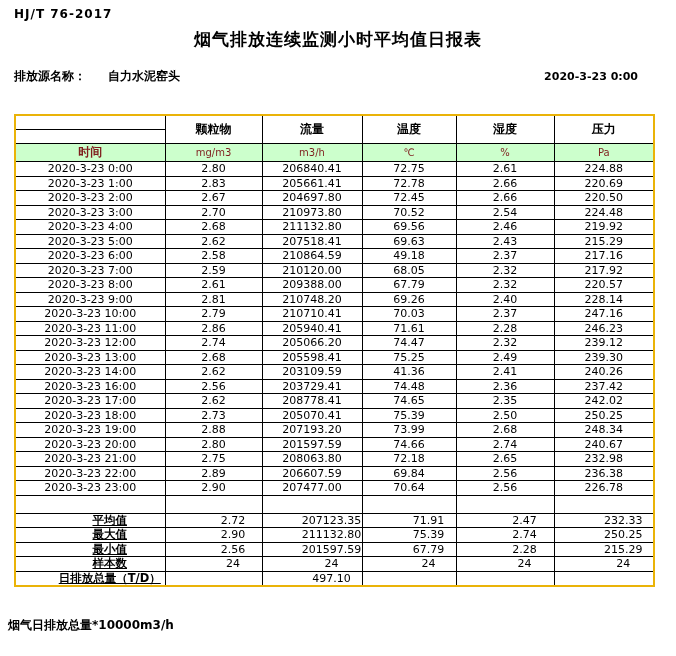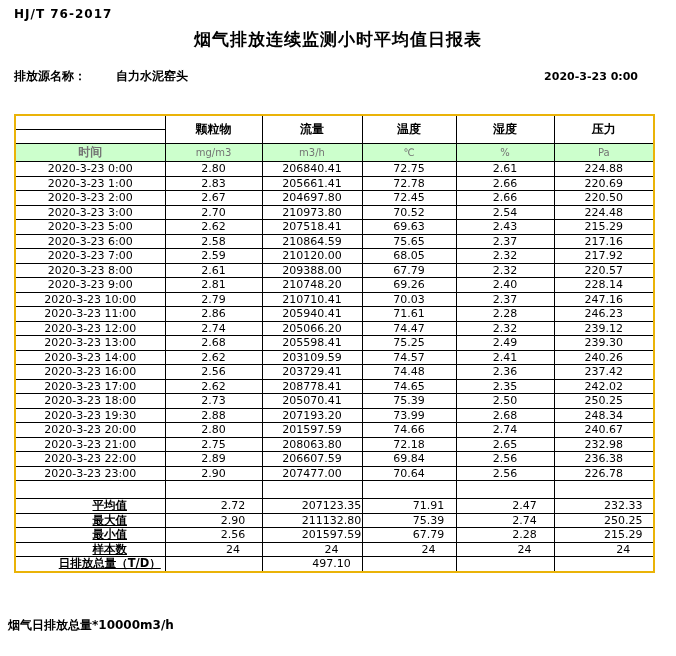--- a/index.html
+++ b/index.html
@@ -16,21 +16,21 @@
   }
   .title {
     position:absolute; left:0; top:28px; width:676px;
     text-align:center; font-size:17px; font-weight:bold; letter-spacing:1px;
   }
   .meta-row {
     position:absolute; left:14px; top:68px; width:624px;
     display:flex; justify-content:space-between; align-items:baseline;
   }
   .source { font-size:12px; font-weight:bold; }
-  .source .src-name { margin-left:30px; }
+  .source .src-name { margin-left:22px; }
   .meta-date { font-size:11px; font-weight:bold; }
 
   table.report {
     position:absolute; left:14px; top:114px;
     border-collapse:collapse; table-layout:fixed; width:641px;
     border:2px solid #eab308;
   }
   col.c-time { width:150px; }
   col.c-dust { width:97px; }
   col.c-flow { width:100px; }
@@ -43,21 +43,21 @@
     text-align:center; vertical-align:middle;
     font-size:11px; font-weight:normal;
     white-space:nowrap; overflow:hidden;
   }
   tr.hdr-row th { height:27px; font-size:12px; font-weight:bold; }
   th.split-cell { padding:0; }
   th.split-cell .split-top { height:13px; border-bottom:1px solid #000; }
   th.split-cell .split-bot { height:13px; }
 
   tr.unit-row th {
-    height:17px; background:#ccffcc; color:#737373;
+    height:17px; background:#ccffcc; color:#7f1d1d;
     font-size:10px; line-height:17px;
   }
   tr.unit-row th.time-head { font-size:12px; font-weight:bold; }
 
   tbody.data-body td { height:13.5px; line-height:13.5px; }
   tr.spacer-row td { height:17px; }
   tbody.summary-body td { height:13.5px; line-height:13.5px;padding-left:39px; }
   tbody.summary-body td .ul { text-decoration:underline; font-weight:bold; font-size:11.5px; }
 
   .footer-note {
@@ -146,32 +146,40 @@
         </tr>
         <tr>
           <td>2020-3-23 3:00</td>
           <td>2.70</td>
           <td>210973.80</td>
           <td>70.52</td>
           <td>2.54</td>
           <td>224.48</td>
         </tr>
         <tr>
+          <td>2020-3-23 4:00</td>
+          <td>2.68</td>
+          <td>211132.80</td>
+          <td>69.56</td>
+          <td>2.46</td>
+          <td>219.92</td>
+        </tr>
+        <tr>
           <td>2020-3-23 5:00</td>
           <td>2.62</td>
           <td>207518.41</td>
           <td>69.63</td>
           <td>2.43</td>
           <td>215.29</td>
         </tr>
         <tr>
           <td>2020-3-23 6:00</td>
           <td>2.58</td>
           <td>210864.59</td>
-          <td>75.65</td>
+          <td>49.18</td>
           <td>2.37</td>
           <td>217.16</td>
         </tr>
         <tr>
           <td>2020-3-23 7:00</td>
           <td>2.59</td>
           <td>210120.00</td>
           <td>68.05</td>
           <td>2.32</td>
           <td>217.92</td>
@@ -221,21 +229,21 @@
           <td>2.68</td>
           <td>205598.41</td>
           <td>75.25</td>
           <td>2.49</td>
           <td>239.30</td>
         </tr>
         <tr>
           <td>2020-3-23 14:00</td>
           <td>2.62</td>
           <td>203109.59</td>
-          <td>74.57</td>
+          <td>41.36</td>
           <td>2.41</td>
           <td>240.26</td>
         </tr>
         <tr>
           <td>2020-3-23 16:00</td>
           <td>2.56</td>
           <td>203729.41</td>
           <td>74.48</td>
           <td>2.36</td>
           <td>237.42</td>
@@ -250,21 +258,21 @@
         </tr>
         <tr>
           <td>2020-3-23 18:00</td>
           <td>2.73</td>
           <td>205070.41</td>
           <td>75.39</td>
           <td>2.50</td>
           <td>250.25</td>
         </tr>
         <tr>
-          <td>2020-3-23 19:30</td>
+          <td>2020-3-23 19:00</td>
           <td>2.88</td>
           <td>207193.20</td>
           <td>73.99</td>
           <td>2.68</td>
           <td>248.34</td>
         </tr>
         <tr>
           <td>2020-3-23 20:00</td>
           <td>2.80</td>
           <td>201597.59</td>

